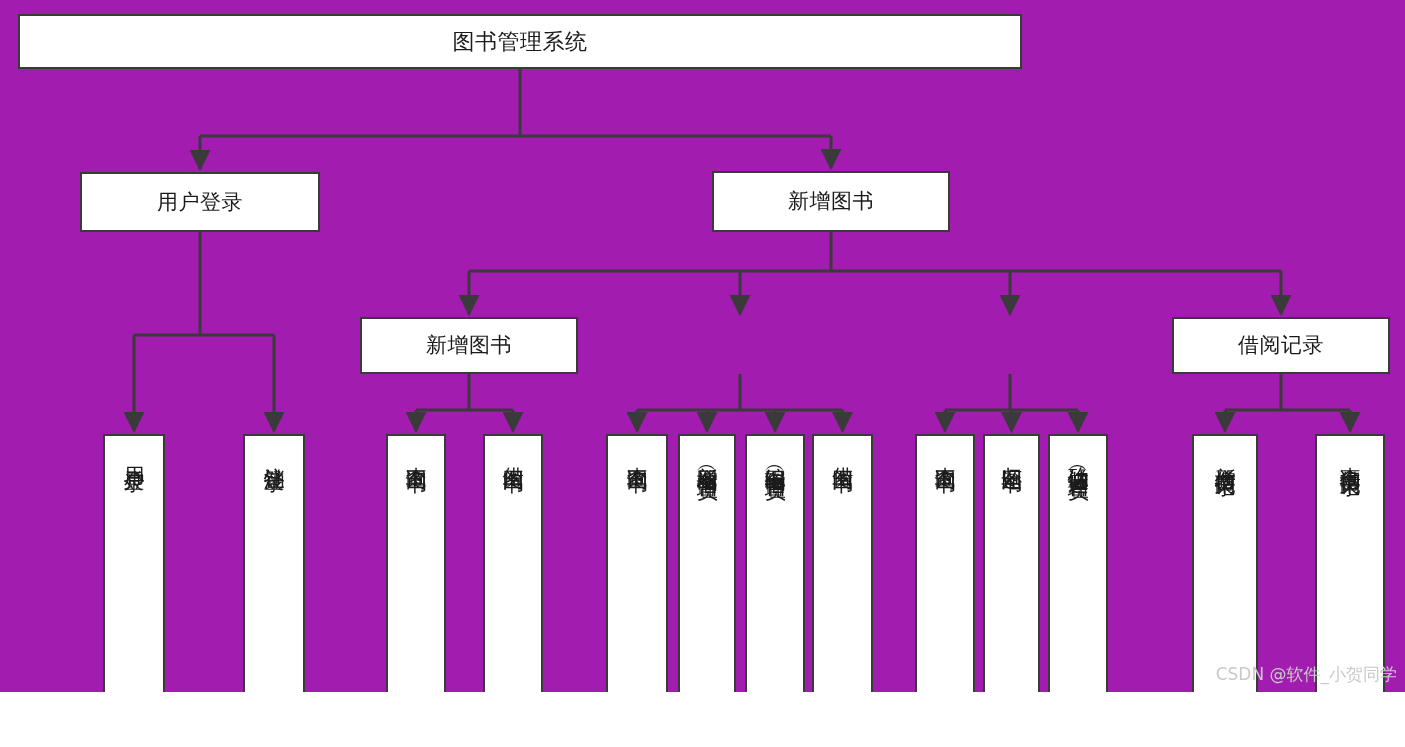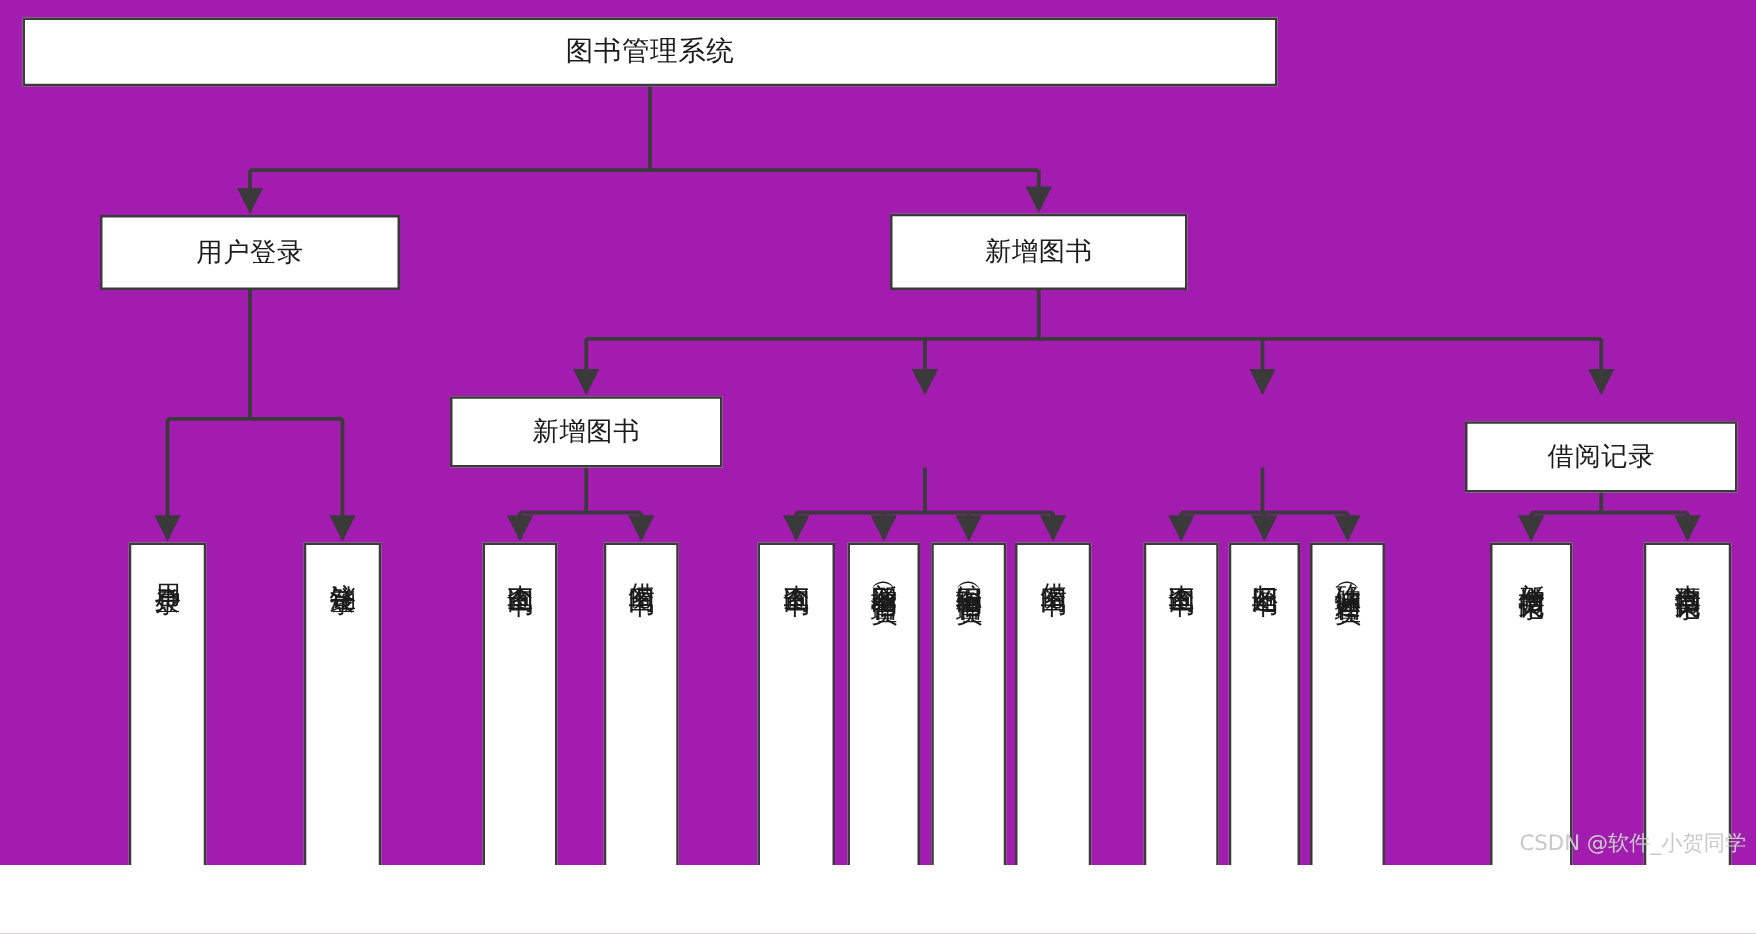--- a/index.html
+++ b/index.html
@@ -126,21 +126,21 @@
   <div class="node horiz" style="left: 80px; top: 172px; width: 240px; height: 60px;">
     <span class="label">用户登录</span>
   </div>
   <div class="node horiz" style="left: 712px; top: 171px; width: 238px; height: 61px;">
     <span class="label">新增图书</span>
   </div>
 
   <div class="node horiz" style="left: 360px; top: 317px; width: 218px; height: 57px;">
     <span class="label">新增图书</span>
   </div>
-  <div class="node horiz" style="left: 1172px; top: 317px; width: 218px; height: 57px; margin-top: 20px;">
+  <div class="node horiz" style="left: 1172px; top: 317px; width: 218px; height: 57px;">
     <span class="label">借阅记录</span>
   </div>
 
   <div class="node vert" style="left: 103px; top: 434px; width: 62px; height: 299px;">
     <span class="label">用户登录</span>
   </div>
   <div class="node vert" style="left: 243px; top: 434px; width: 62px; height: 299px;">
     <span class="label">注销登录</span>
   </div>
 

